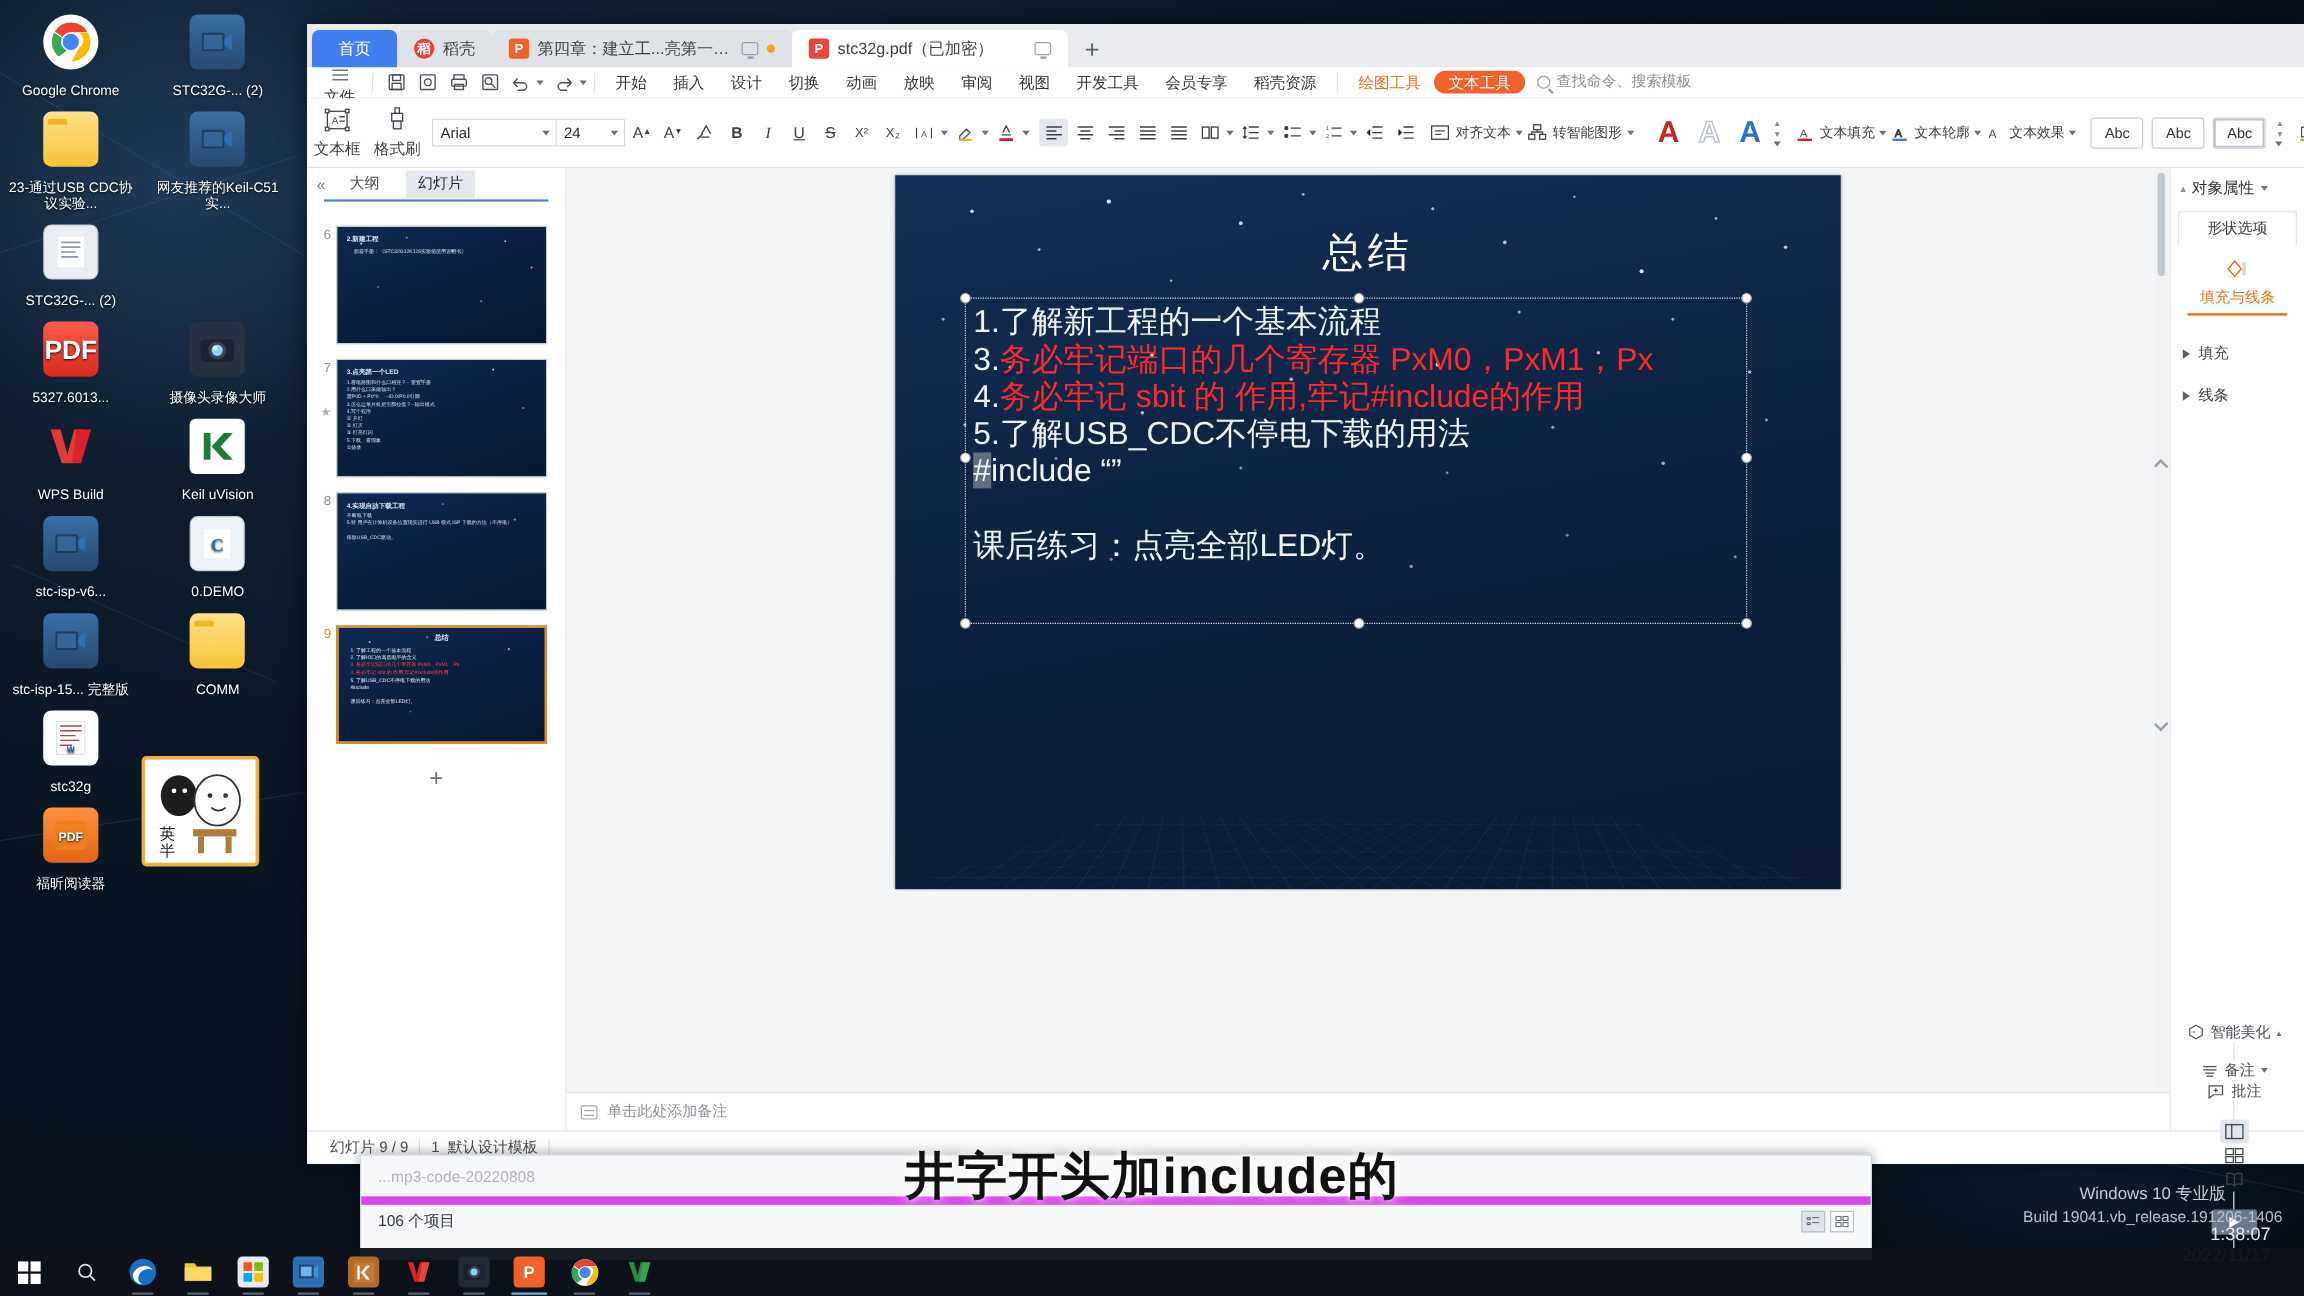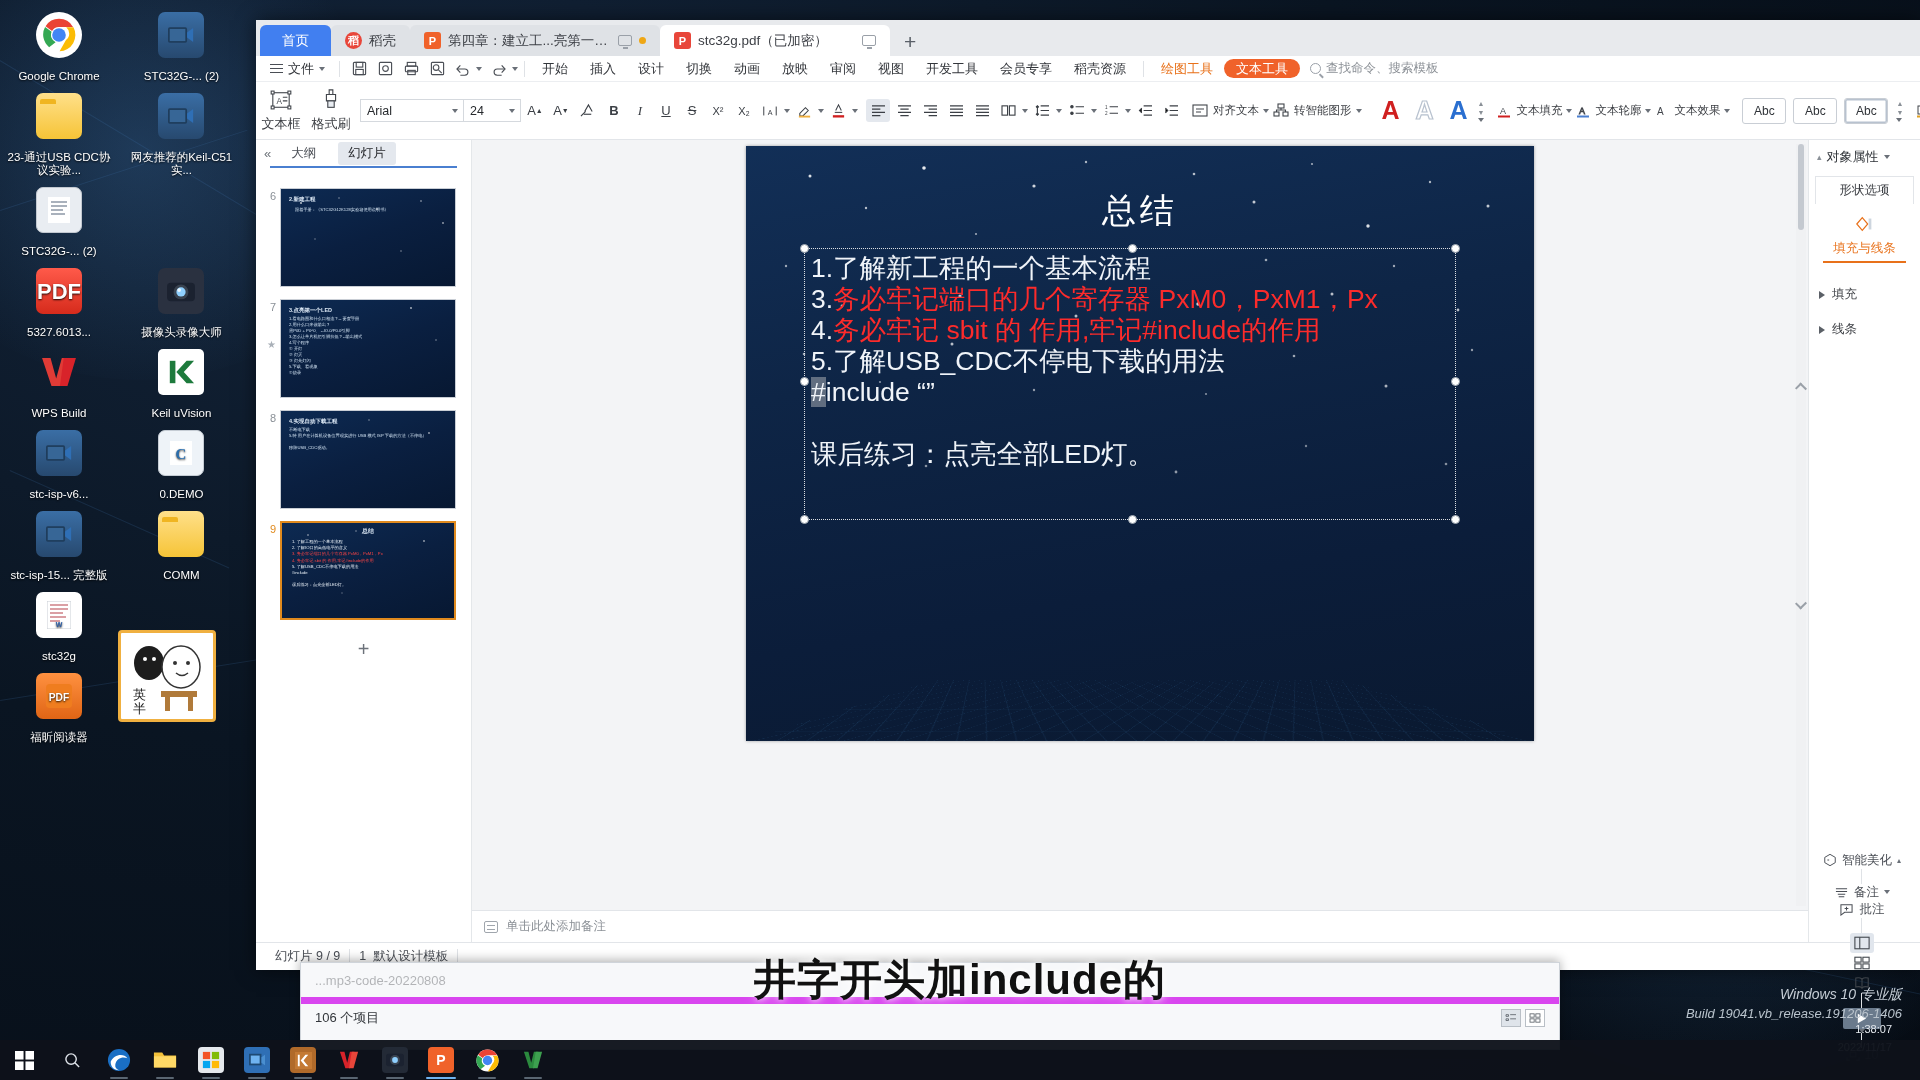--- a/index.html
+++ b/index.html
@@ -69,21 +69,21 @@
   .mini-monitor { width:14px;height:11px;border:1.4px solid #9aa0a8;border-radius:2px;position:relative;flex:0 0 auto;}
   .mini-monitor::after{content:"";position:absolute;left:4px;top:11px;width:5px;height:2px;background:#9aa0a8;}
   .dot-amber { width:7px;height:7px;border-radius:50%;background:#efa715;flex:0 0 auto;}
   .tab-plus { font-size:21px; color:#5a6068; padding:0 14px 4px; line-height:1; align-self:flex-end; cursor:default;}
   
   .menubar {
     height:26px; background:#fff; display:flex; align-items:center;
     font-size:13px; color:#33363b; padding-left:6px; gap:0;
     border-bottom:1px solid #eceef1;
   }
-  .mb-file { display:flex; align-items:center; gap:5px; padding:0 8px; height:22px; }
+  .mb-file { display:flex; align-items:center; gap:5px; padding:0 8px; height:22px;flex-direction:column; }
   .ham { display:inline-flex; flex-direction:column; gap:2.5px; }
   .ham i { display:block; width:13px; height:1.6px; background:#4a4e55; }
   .caret { width:0;height:0;border-left:3.5px solid transparent;border-right:3.5px solid transparent;border-top:4px solid #6a7078; display:inline-block;}
   .mb-sep { width:1px; height:16px; background:#dfe2e6; margin:0 6px; }
   .qicon { width:26px;height:22px;display:flex;align-items:center;justify-content:center;color:#4a4e55;}
   .qicon svg { display:block; }
   .mb-item { padding:0 11px; height:26px; display:flex; align-items:center; white-space:nowrap;}
   .mb-item.orange { color:#e8711a; }
   .mb-item.pill { background:#f0622a; color:#fff; border-radius:11px; height:19px; padding:0 12px; }
   .mb-search { margin-left:10px; display:flex; align-items:center; gap:5px; color:#8b9096; font-size:12.5px;}
@@ -213,25 +213,25 @@
   #win2 .w2ic.on { background:#dfe4ea; }
   
   .subtitle {
     position:absolute; left:0; right:0; top:952px; text-align:center;
     font-size:42px; color:#111; font-weight:bold; letter-spacing:1px;
     font-family:"Liberation Sans", sans-serif; z-index:40;
     text-shadow:0 0 6px rgba(255,255,255,.9), 0 0 14px rgba(255,255,255,.75);
   }
   
   .watermark {
-    position:absolute; right:18px; top:985px; text-align:right; color:#b9c3cc;
-    font-size:13px; line-height:19px; z-index:30;font-style:italic;
+    position:absolute; right:18px; top:985px; text-align:center; color:#b9c3cc;
+    font-size:13px; line-height:19px; z-index:30;
   }
   .watermark .t1 { font-size:14px; color:#c6ced6;}
-  .clock { position:absolute; right:28px; top:1020px; text-align:right; color:#e4e9ee; font-size:11px; line-height:18px; z-index:31;}
+  .clock { position:absolute; right:28px; top:1020px; text-align:right; color:#e4e9ee; font-size:15px; line-height:18px; z-index:31;}
   
   #taskbar {
     position:absolute; left:0; bottom:0; width:1920px; height:40px;
     background:rgba(14,18,26,.96); display:flex; align-items:center; z-index:50;
   }
   .tb-start { width:48px;height:40px; display:flex;align-items:center;justify-content:center;}
   .tb-search { width:48px;height:40px; display:flex;align-items:center;justify-content:center; color:#dfe4ea;}
   .tb-app {
     width:46px;height:40px; display:flex;align-items:center;justify-content:center; position:relative;
   }

